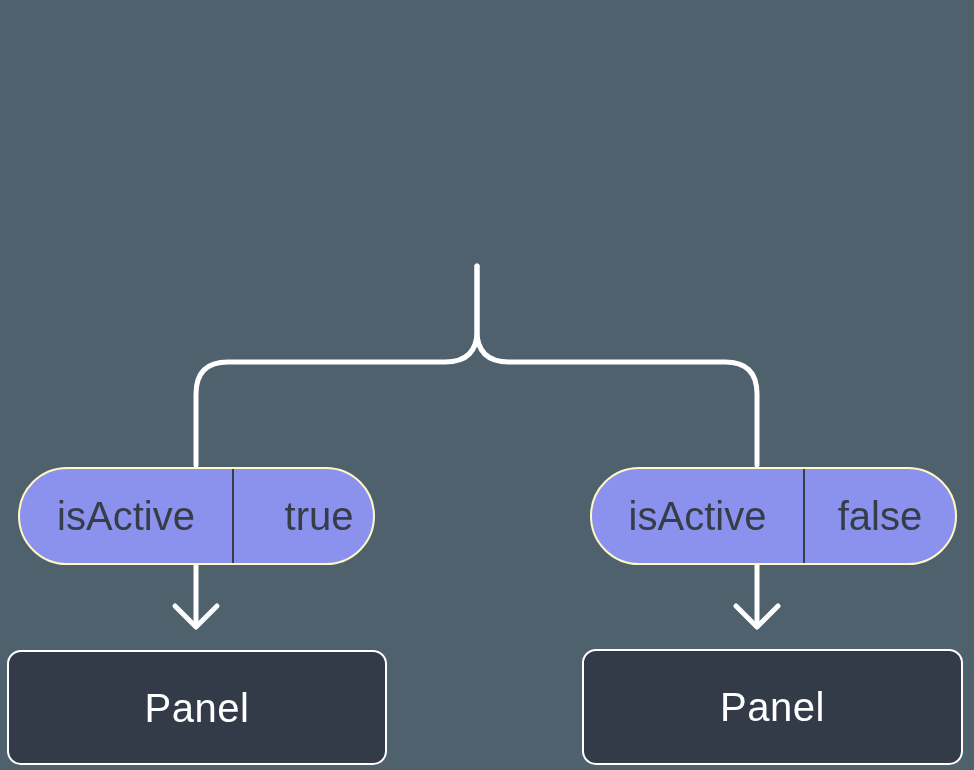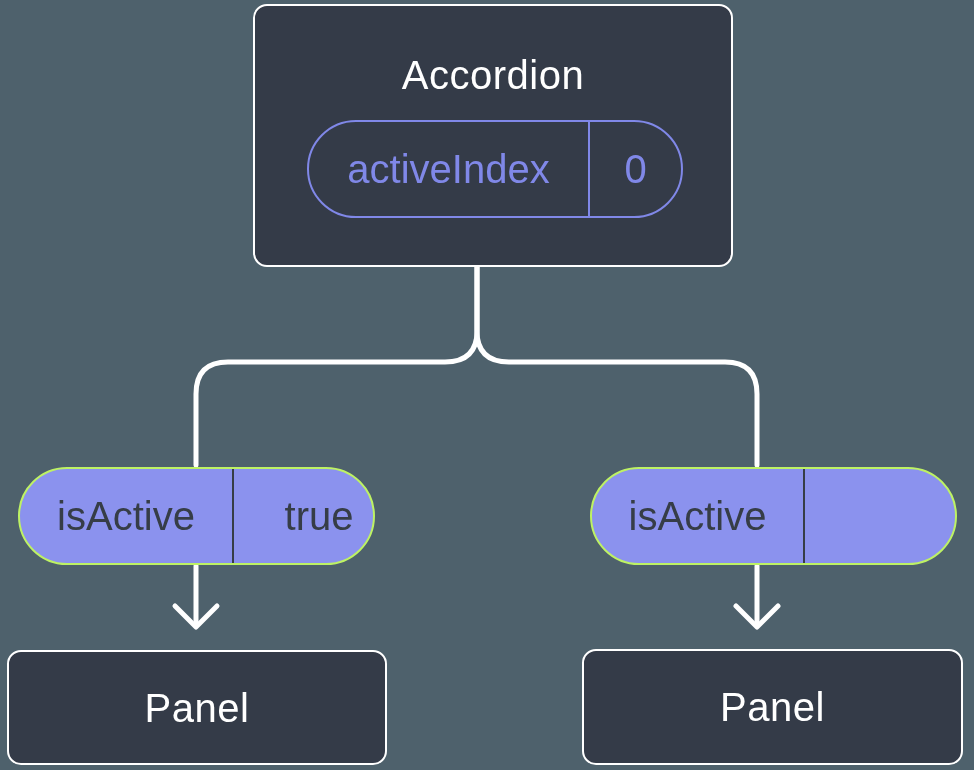--- a/index.html
+++ b/index.html
@@ -67,21 +67,21 @@
     line-height: 1;
   }
   .state-pill .cell.name { width: 279px; }
   .state-pill .cell.value { flex: 1; }
   .state-pill .divider { width: 2px; background: #8088e8; }
 
   .prop-pill {
     position: absolute;
     height: 98px;
     background: #8b92ee;
-    border: 2px solid #bef264;
+    border: 2px solid #fef9c3;
     border-radius: 49px;
     box-sizing: border-box;
     display: flex;
     align-items: stretch;
     overflow: hidden;
     z-index: 2;
   }
   .prop-pill .cell {
     display: flex;
     align-items: center;
@@ -113,38 +113,31 @@
 
   <svg class="connectors" width="974" height="770" viewBox="0 0 974 770">
     <path d="M 477 266 V 331 Q 477 362 445 362 H 228 Q 196 362 196 394 V 465"></path>
     <path d="M 477 266 V 331 Q 477 362 509 362 H 725 Q 757 362 757 394 V 465"></path>
     <path d="M 196 566 V 624"></path>
     <path d="M 175 606 L 196 627 L 217 606"></path>
     <path d="M 757 566 V 624"></path>
     <path d="M 736 606 L 757 627 L 778 606"></path>
   </svg>
 
-  <div class="node root-node">
-    <div class="node-title">Accordion</div>
-    <div class="state-pill">
-      <div class="cell name">activeIndex</div>
-      <div class="divider"></div>
-      <div class="cell value">0</div>
-    </div>
-  </div>
 
   <div class="prop-pill left">
     <div class="cell name">isActive</div>
     <div class="divider"></div>
     <div class="cell value">true</div>
   </div>
 
   <div class="prop-pill right">
     <div class="cell name">isActive</div>
     <div class="divider"></div>
+    <div class="cell value">false</div>
   </div>
 
   <div class="node child-node left">
     <div class="node-title">Panel</div>
   </div>
 
   <div class="node child-node right">
     <div class="node-title">Panel</div>
   </div>
 

